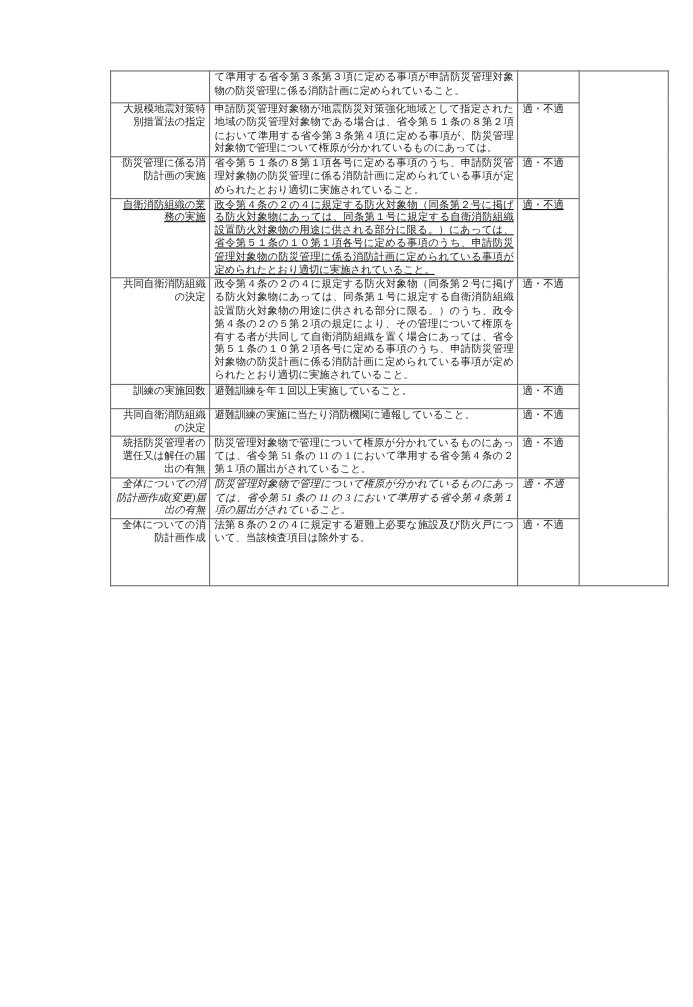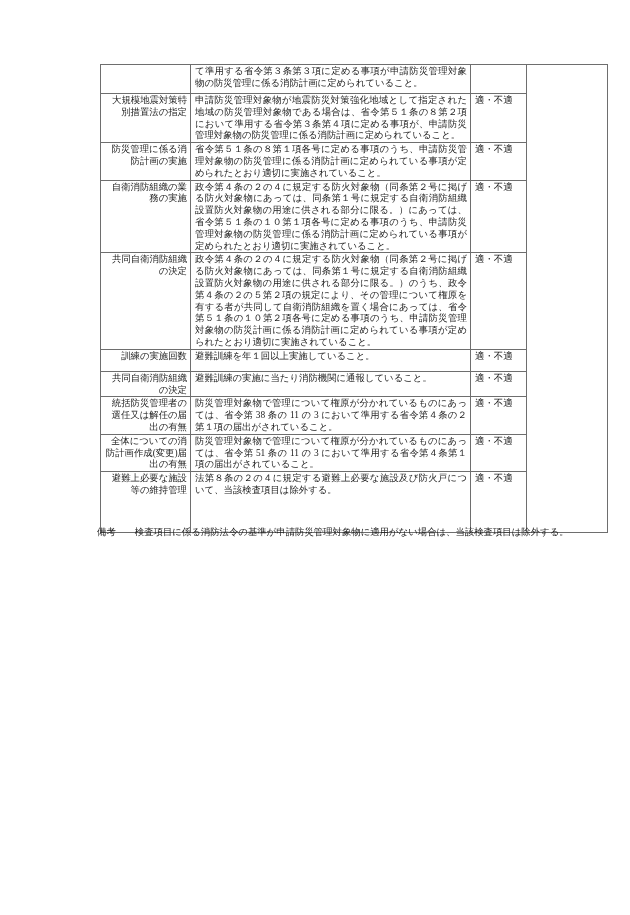--- a/index.html
+++ b/index.html
@@ -34,26 +34,26 @@
     overflow: hidden;
   }
   td.c-item { text-align: right; }
   td.c-desc { text-align: justify; }
   td.c-res  { text-align: left; padding-left: 1px; padding-right: 1px; }
   td.c-blank { padding: 0; }
   
   tr.r0 td { height: 27px; }
   tr.r1 td { height: 46px; }
   tr.r2 td { height: 33px; }
-  tr.r3 td { height: 69px; }
+  tr.r3 td { height: 69px; text-decoration: underline; }
   tr.r4 td { height: 93px; font-family: Liberation Serif, serif; }
   tr.r5 td { height: 20px; }
   tr.r6 td { height: 20px; }
   tr.r7 td { height: 34px; }
-  tr.r8 td { height: 33px; }
+  tr.r8 td { height: 33px; font-style: italic; }
   tr.r9 td { height: 59px; }
   .remark {
     position: absolute;
     left: 97px;
     top: 526px;
     width: 480px;
     font-size: 9.4px;
     line-height: 12px;
     white-space: nowrap;
   }
@@ -73,21 +73,21 @@
     </colgroup>
     <tbody>
       <tr class="r0">
         <td class="c-item"></td>
         <td class="c-desc">て準用する省令第３条第３項に定める事項が申請防災管理対象物の防災管理に係る消防計画に定められていること。</td>
         <td class="c-res"></td>
         <td class="c-blank" rowspan="10"></td>
       </tr>
       <tr class="r1">
         <td class="c-item">大規模地震対策特別措置法の指定</td>
-        <td class="c-desc">申請防災管理対象物が地震防災対策強化地域として指定された地域の防災管理対象物である場合は、省令第５１条の８第２項において準用する省令第３条第４項に定める事項が、申請防災管理対象物の防災管理に係る消防計画に定められていること。</td>
+        <td class="c-desc">申請防災管理対象物が地震防災対策強化地域として指定された地域の防災管理対象物である場合は、省令第５１条の８第２項において準用する省令第３条第４項に定める事項が、防災管理対象物で管理について権原が分かれているものにあっては。</td>
         <td class="c-res">適・不適</td>
       </tr>
       <tr class="r2">
         <td class="c-item">防災管理に係る消防計画の実施</td>
         <td class="c-desc">省令第５１条の８第１項各号に定める事項のうち、申請防災管理対象物の防災管理に係る消防計画に定められている事項が定められたとおり適切に実施されていること。</td>
         <td class="c-res">適・不適</td>
       </tr>
       <tr class="r3">
         <td class="c-item">自衛消防組織の業務の実施</td>
         <td class="c-desc">政令第４条の２の４に規定する防火対象物（同条第２号に掲げる防火対象物にあっては、同条第１号に規定する自衛消防組織設置防火対象物の用途に供される部分に限る。）にあっては、省令第５１条の１０第１項各号に定める事項のうち、申請防災管理対象物の防災管理に係る消防計画に定められている事項が定められたとおり適切に実施されていること。</td>
@@ -103,33 +103,30 @@
         <td class="c-desc">避難訓練を年１回以上実施していること。</td>
         <td class="c-res">適・不適</td>
       </tr>
       <tr class="r6">
         <td class="c-item">共同自衛消防組織の決定</td>
         <td class="c-desc">避難訓練の実施に当たり消防機関に通報していること。</td>
         <td class="c-res">適・不適</td>
       </tr>
       <tr class="r7">
         <td class="c-item">統括防災管理者の選任又は解任の届出の有無</td>
-        <td class="c-desc">防災管理対象物で管理について権原が分かれているものにあっては、省令第 38 条の 11 の 3 において準用する省令第４条の２第１項の届出がされていること。</td>
+        <td class="c-desc">防災管理対象物で管理について権原が分かれているものにあっては、省令第 51 条の 11 の 1 において準用する省令第４条の２第１項の届出がされていること。</td>
         <td class="c-res">適・不適</td>
       </tr>
       <tr class="r8">
         <td class="c-item">全体についての消防計画作成(変更)届出の有無</td>
         <td class="c-desc">防災管理対象物で管理について権原が分かれているものにあっては、省令第 51 条の 11 の 3 において準用する省令第４条第１項の届出がされていること。</td>
         <td class="c-res">適・不適</td>
       </tr>
       <tr class="r9">
-        <td class="c-item">避難上必要な施設等の維持管理</td>
+        <td class="c-item">全体についての消防計画作成</td>
         <td class="c-desc">法第８条の２の４に規定する避難上必要な施設及び防火戸について、当該検査項目は除外する。</td>
         <td class="c-res">適・不適</td>
       </tr>
     </tbody>
   </table>
 
-  <div class="remark">
-    <span class="remark-label">備考</span><span>検査項目に係る消防法令の基準が申請防災管理対象物に適用がない場合は、当該検査項目は除外する。</span>
-  </div>
 
 </div>
 
 </body></html>

